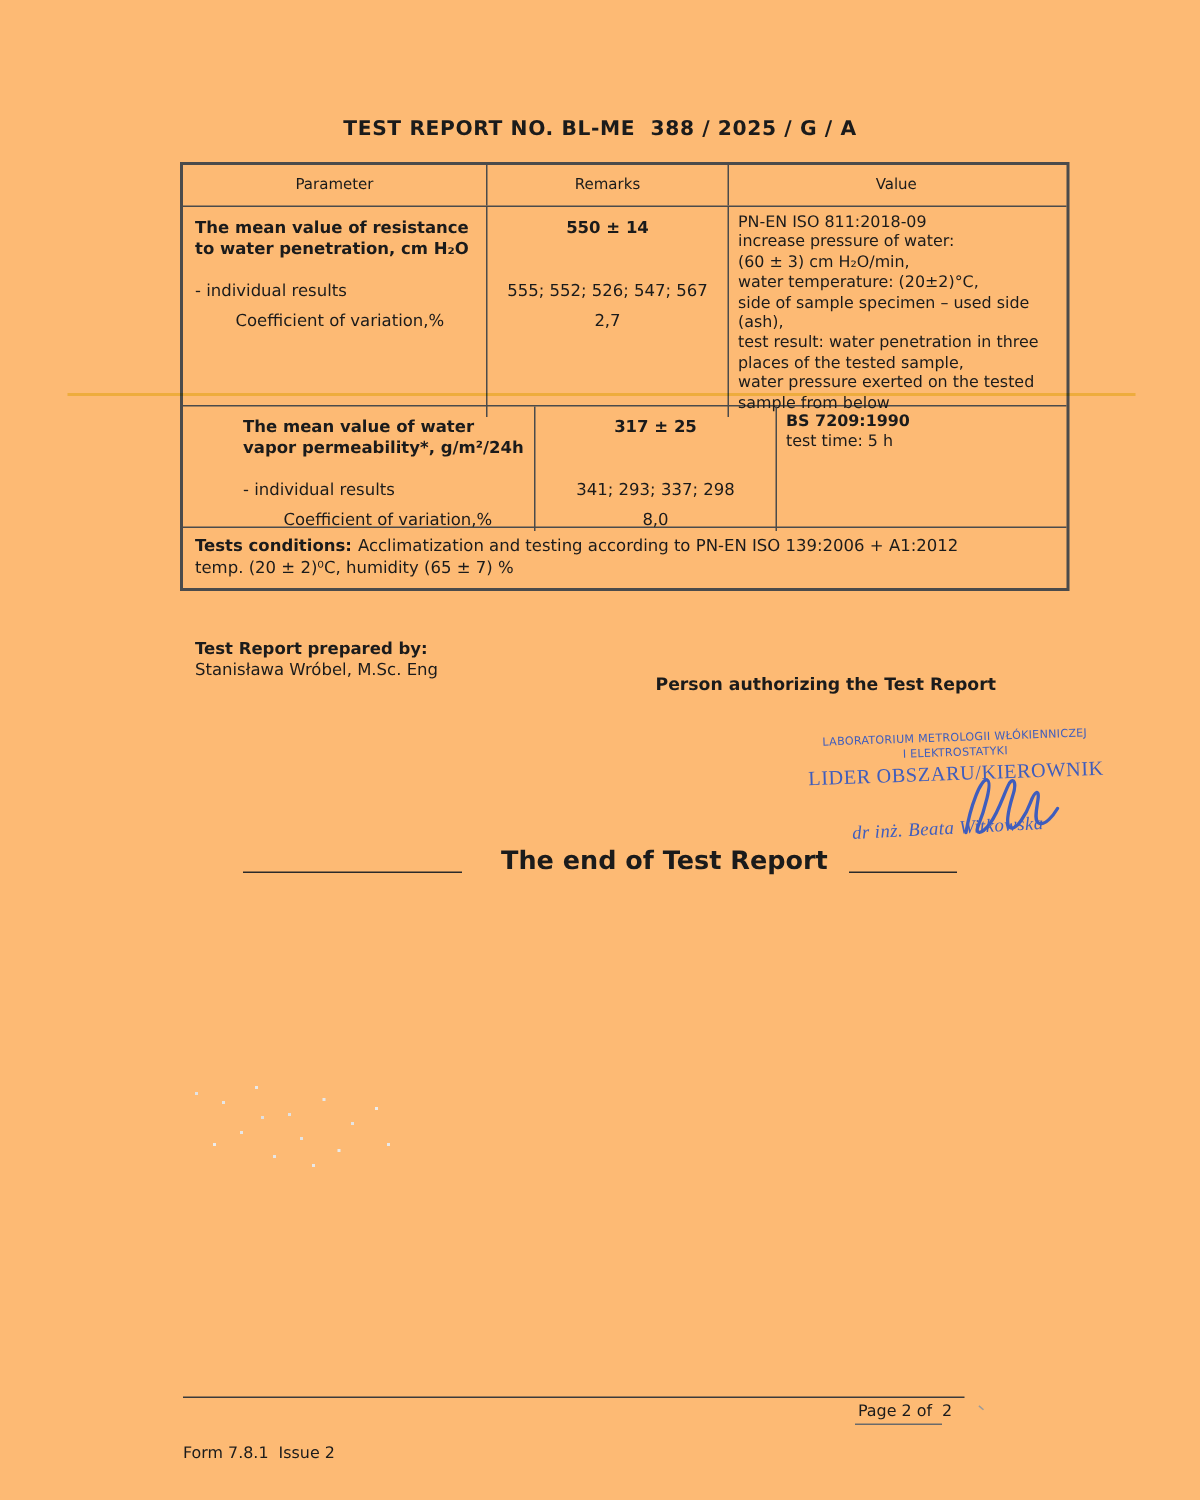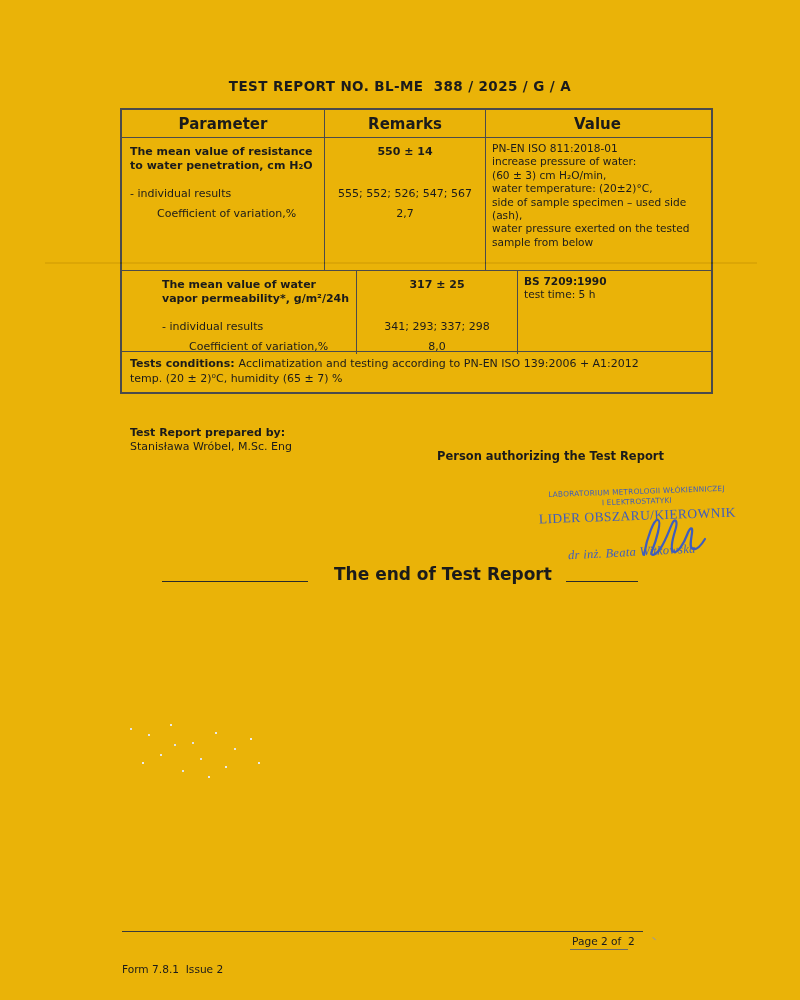--- a/index.html
+++ b/index.html
@@ -1,36 +1,36 @@
 <!DOCTYPE html>
 <html><head>
 <meta charset="utf-8">
 <style>
   * { margin:0; padding:0; box-sizing:border-box; }
   html,body { background:#ffffff; }
   .page {
-    position:relative; width:800px; height:1000px; background:#eab308;
+    position:relative; width:800px; height:1000px; background:#fdba74;
     font-family:"DejaVu Sans","Liberation Sans",sans-serif; color:#1b1b1b; overflow:hidden;
   }
   .title {
     position:absolute; top:78px; left:0; width:100%; text-align:center;
     font-size:13.5px; font-weight:bold; letter-spacing:.4px; white-space:pre;
   }
   
   .report-table {
     position:absolute; left:120px; top:108px; width:593px;
     border:2px solid #4b4b4b;
   }
   .grid-row { display:grid; grid-template-columns:202px 161px 224px; }
   .grid-row + .grid-row, .cond-row { border-top:1px solid #4b4b4b; }
   .cell + .cell { border-left:1px solid #4b4b4b; }
   .head-row { height:27px; }
   .head-row .cell {
     display:flex; align-items:center; justify-content:center;
-    font-size:15px; font-weight:bold;
+    font-size:10px; font-weight:normal;
   }
   .body-row1 { height:133px; }
   .body-row2 { height:81px;padding-left:32px; }
   .param-cell { padding:7px 6px 0 8px; font-size:11px; }
   .param-main { font-weight:bold; line-height:14px; height:42px; }
   .param-sub1 { line-height:14px; }
   .param-sub2 { margin-top:6px; line-height:14px;margin-left:27px; }
   .value-cell { padding:7px 2px 0 2px; font-size:11px; text-align:center; }
   .value-main { font-weight:bold; line-height:14px; height:42px; }
   .value-sub1 { line-height:14px; }
@@ -105,25 +105,26 @@
         <div class="param-main">The mean value of resistance to water penetration, cm H₂O</div>
         <div class="param-sub1">- individual results</div>
         <div class="param-sub2">Coefficient of variation,%</div>
       </div>
       <div class="cell value-cell">
         <div class="value-main">550 ± 14</div>
         <div class="value-sub1">555; 552; 526; 547; 567</div>
         <div class="value-sub2">2,7</div>
       </div>
       <div class="cell remarks-cell">
-        <div>PN-EN ISO 811:2018-01</div>
+        <div>PN-EN ISO 811:2018-09</div>
         <div>increase pressure of water:</div>
         <div>(60 ± 3) cm H₂O/min,</div>
         <div>water temperature: (20±2)°C,</div>
         <div>side of sample specimen – used side (ash),</div>
+        <div>test result: water penetration in three places of the tested sample,</div>
         <div>water pressure exerted on the tested sample from below</div>
       </div>
     </div>
 
     <div class="grid-row body-row2">
       <div class="cell param-cell">
         <div class="param-main">The mean value of water vapor permeability*, g/m²/24h</div>
         <div class="param-sub1">- individual results</div>
         <div class="param-sub2">Coefficient of variation,%</div>
       </div>

